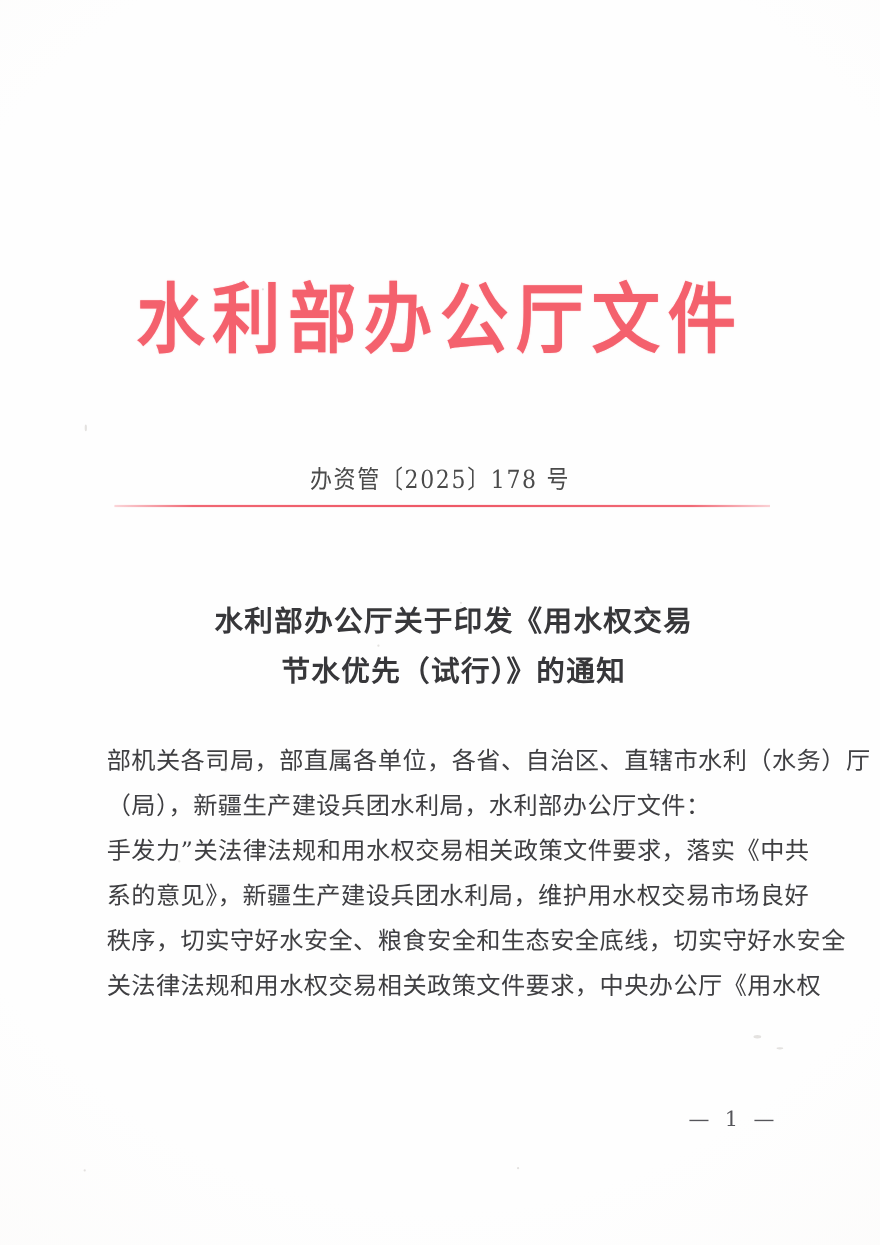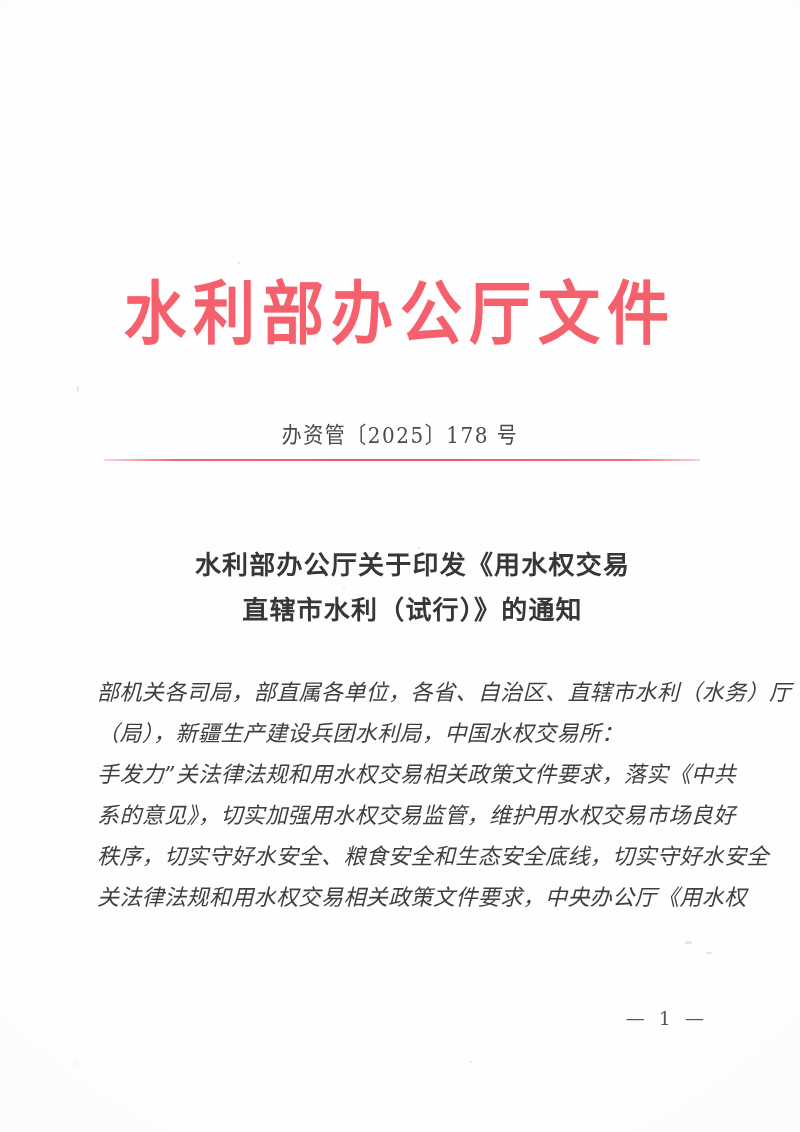--- a/index.html
+++ b/index.html
@@ -37,21 +37,20 @@
   .layer { position: relative; z-index: 1; }
 
   
   #masthead {
     position: absolute;
     top: 256px;
     left: 0;
     width: 800px;
     text-align: center;
     line-height: 1;
-    margin-top: 24px;
   }
 
   #masthead .txt {
     display: inline-block;
     font-family: "DejaVu Serif", "Liberation Serif", serif;
     font-weight: bold;
     font-size: 62px;
     letter-spacing: 7px;
     color: #f4616d;
     text-shadow: 0 0 1px rgba(244,97,109,0.55);
@@ -123,21 +122,20 @@
     width: 614px;
   }
 
   #body .bline {
     font-family: "DejaVu Serif", "Liberation Serif", serif;
     font-size: 22px;
     color: #3f3f42;
     line-height: 41px;
     letter-spacing: 0.4px;
     white-space: nowrap;
-    font-style: italic;
   }
 
   #body .bline.indent { text-indent: 44px; }
 
   
   #pagefoot {
     position: absolute;
     top: 1007px;
     left: 0;
     width: 800px;
@@ -173,28 +171,28 @@
   </div>
 
   <div id="docnum" class="layer">
     <span class="txt">办资管〔2025〕178 号</span>
   </div>
 
   <div id="redrule" class="layer"></div>
 
   <div id="doctitle" class="layer">
     <div class="line">水利部办公厅关于印发《用水权交易</div>
-    <div class="line">直辖市水利（试行）》的通知</div>
+    <div class="line">节水优先（试行）》的通知</div>
   </div>
 
   <div id="body" class="layer">
     <div class="bline">部机关各司局，部直属各单位，各省、自治区、直辖市水利（水务）厅</div>
-    <div class="bline">（局），新疆生产建设兵团水利局，中国水权交易所：</div>
+    <div class="bline">（局），新疆生产建设兵团水利局，水利部办公厅文件：</div>
     <div class="bline">手发力”关法律法规和用水权交易相关政策文件要求，落实《中共</div>
-    <div class="bline">系的意见》，切实加强用水权交易监管，维护用水权交易市场良好</div>
+    <div class="bline">系的意见》，新疆生产建设兵团水利局，维护用水权交易市场良好</div>
     <div class="bline">秩序，切实守好水安全、粮食安全和生态安全底线，切实守好水安全</div>
     <div class="bline">关法律法规和用水权交易相关政策文件要求，中央办公厅《用水权</div>
   </div>
 
   <div id="pagefoot" class="layer">
     <span class="txt">— 1 —</span>
   </div>
 
   <div class="speck" style="left:77px;  top:386px; width:2px; height:6px;"></div>
   <div class="speck" style="left:238px; top:262px; width:2px; height:2px;"></div>

